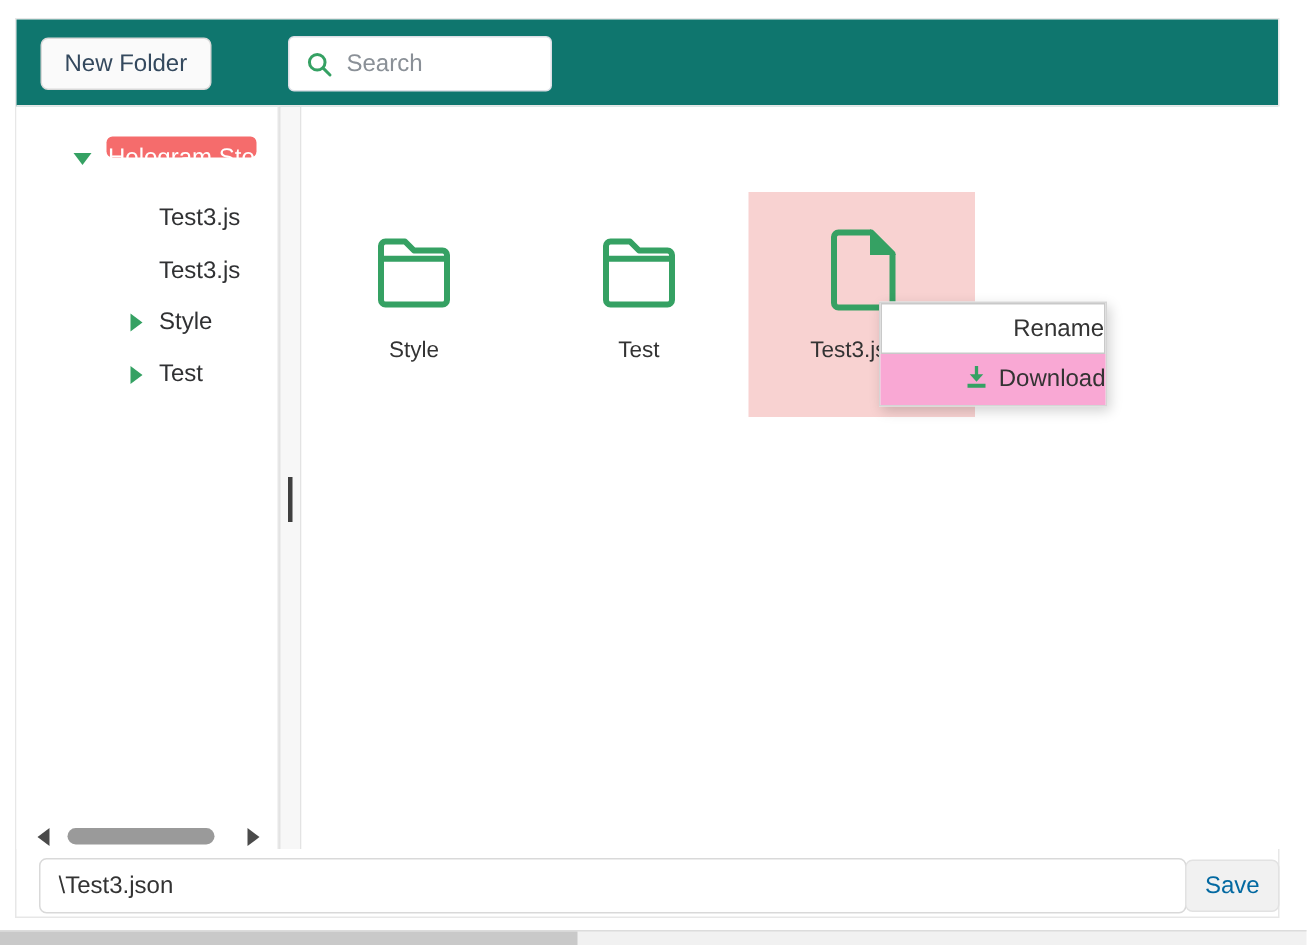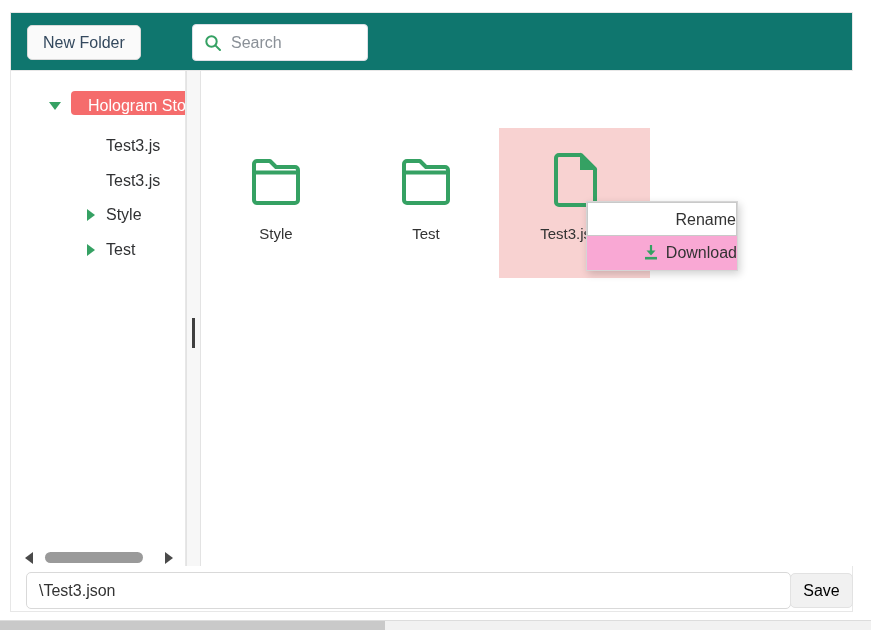--- a/index.html
+++ b/index.html
@@ -28,22 +28,22 @@
   .sidebar { position:absolute; left:0; top:58px; width:175px; height:495px;
              background:#fff; border-right:1px solid #e7e7e7; overflow:hidden; }
   .tree-row { position:absolute; left:0; height:30px; line-height:30px; width:300px;
               font-size:16px; color:#303133; cursor:pointer; }
   .tri-down { position:absolute; top:11px; width:0; height:0;
               border-left:6px solid transparent; border-right:6px solid transparent;
               border-top:8px solid #35a163; }
   .tri-right { position:absolute; top:9px; width:0; height:0;
               border-top:6px solid transparent; border-bottom:6px solid transparent;
               border-left:8px solid #35a163; }
-  .tree-pill { position:absolute; left:60px; top:0; height:24px; line-height:30px;
-              padding:0 17px; background:#f56c6c; color:#fff; border-radius:4px;
+  .tree-pill { position:absolute; left:60px; top:0; height:14px; line-height:30px;
+              padding:0 1px; background:#f56c6c; color:#fff; border-radius:4px;
               white-space:nowrap;text-align:right; }
   .tree-label { position:absolute; left:95px; white-space:nowrap;text-align:right; }
 
   
   .side-hscroll { position:absolute; left:8px; top:480px; width:160px; height:13px; }
   .arr-left { position:absolute; left:6px; top:1px; width:0; height:0;
               border-top:6px solid transparent; border-bottom:6px solid transparent;
               border-right:8px solid #4a4a4a; cursor:pointer; }
   .arr-right { position:absolute; right:6px; top:1px; width:0; height:0;
               border-top:6px solid transparent; border-bottom:6px solid transparent;
@@ -84,21 +84,21 @@
   .ctxitem.first { border:1px solid #c9c9c9; background:#fff; }
   .ctxitem.hover { background:#f9a8d4; }
   .ctxitem svg { vertical-align:-2px; margin-right:7px; }
 
   
   .path-input { position:absolute; left:15px; top:559px; width:765px; height:37px;
               border:1px solid #d9d9d9; border-radius:5px; padding:0 12px; font-size:16px;
               color:#333; outline:none; font-family:"Liberation Sans", sans-serif; }
   .btn-save { position:absolute; left:779px; top:560px; width:63px; height:35px;
               background:#f1f1f1; border:1px solid #e2e2e2; border-radius:5px;
-              font-size:16px; color:#000000; cursor:pointer;
+              font-size:16px; color:#0369a1; cursor:pointer;
               font-family:"Liberation Sans", sans-serif; }
 
   
   .page-hscroll { position:absolute; left:0; top:620px; width:871px; height:10px;
               background:#f1f1f1; border-top:1px solid #dcdcdc; }
   .page-thumb { position:absolute; left:0; top:0; width:385px; height:9px; background:#c9c9c9; }
 </style>
 </head>
 <body>
 

